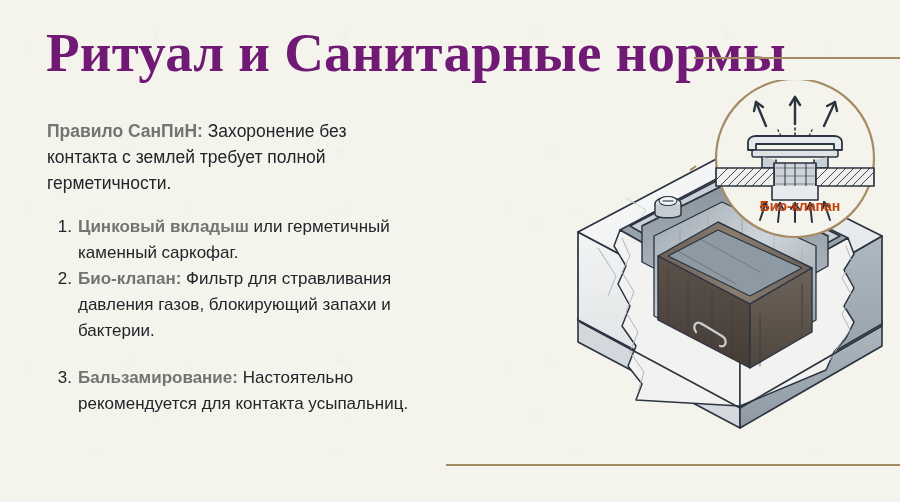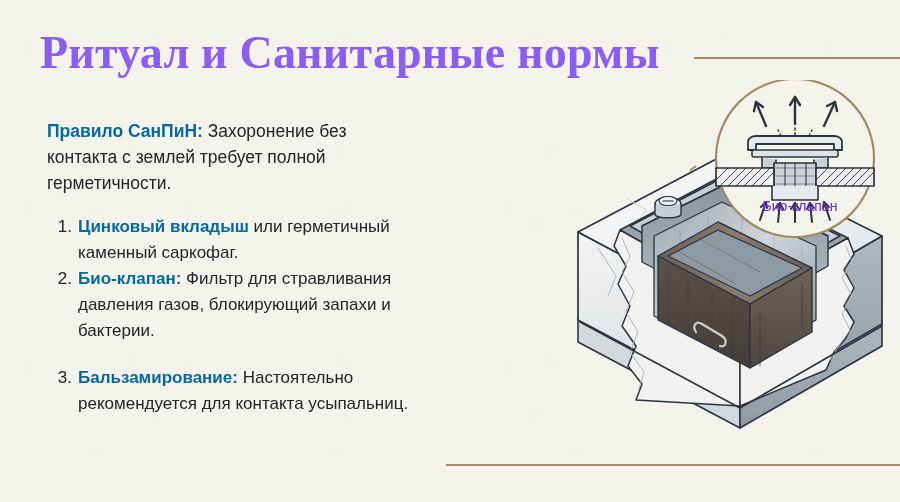--- a/index.html
+++ b/index.html
@@ -29,27 +29,27 @@
       radial-gradient(circle at 62% 72%, rgba(0,0,0,0.010) 0 2px, transparent 3px),
       radial-gradient(circle at 82% 18%, rgba(0,0,0,0.010) 0 2px, transparent 3px),
       radial-gradient(circle at 40% 88%, rgba(0,0,0,0.010) 0 2px, transparent 3px);
     background-size: 160px 160px, 210px 210px, 190px 190px, 240px 240px;
     pointer-events: none;
   }
 
   
   .title {
     position: absolute;
-    left: 40px;
+    left: 46px;
     top: 27px;
     font-family: "Liberation Serif", "DejaVu Serif", serif;
     font-weight: 700;
-    font-size: 46px;
+    font-size: 55px;
     line-height: 52px;
-    color: #8b5cf6;
+    color: #701a75;
     letter-spacing: 0.2px;
     white-space: nowrap;
   }
   .title-rule {
     position: absolute;
     left: 694px;
     top: 57px;
     width: 206px;
     height: 2px;
     background: #a58b64;
@@ -60,21 +60,21 @@
     position: absolute;
     left: 47px;
     top: 118px;
     width: 356px;
     font-size: 17.5px;
     line-height: 26px;
     color: #22252a;
     font-weight: 500;
   }
   .accent {
-    color: #0369a1;
+    color: #737373;
     font-weight: 700;
   }
 
   .steps {
     position: absolute;
     left: 47px;
     top: 214px;
     width: 372px;
   }
   .step {
@@ -113,22 +113,22 @@
     width: 470px;
     height: 400px;
   }
   .callout-label {
     position: absolute;
     left: 735px;
     top: 198px;
     width: 130px;
     text-align: center;
     font-size: 14px;
-    color: #6d28d9;
-    font-weight: 400;
+    color: #c2410c;
+    font-weight: 700;
   }
 </style>
 </head>
 <body>
 
 <div class="slide">
   <div class="paper-grain"></div>
 
   <div class="title">Ритуал и Санитарные нормы</div>
   <div class="title-rule"></div>

